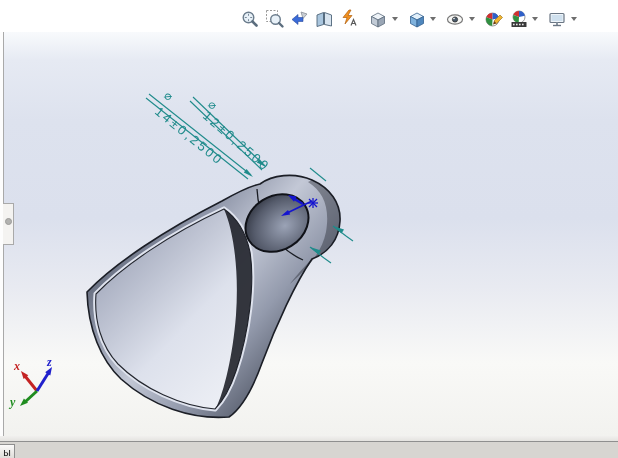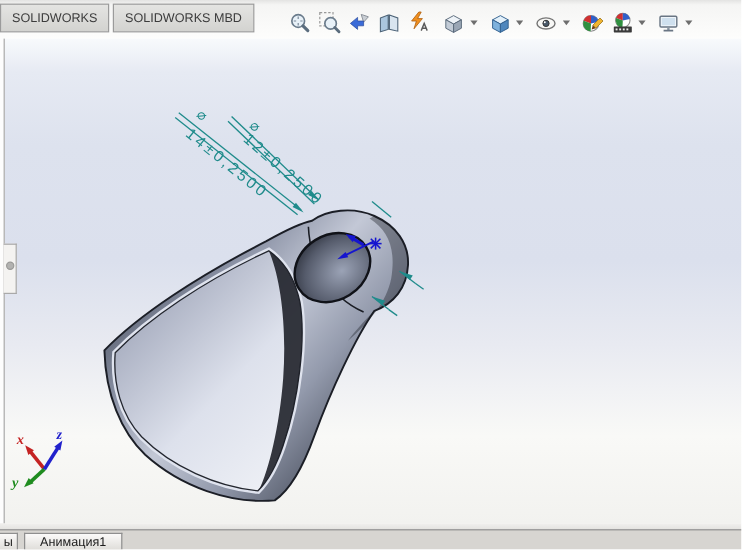--- a/index.html
+++ b/index.html
@@ -175,26 +175,20 @@
         <text class="axlbl" x="10" y="406" fill="#1f8c1f">y</text>
       </g>
       <g>
         <line x1="37" y1="391" x2="49" y2="372" stroke="#2121cc" stroke-width="3"></line>
         <polygon points="52,367 50.3,375.4 45.2,372.2" fill="#2121cc"></polygon>
         <text class="axlbl" x="47" y="366" fill="#2121cc">z</text>
       </g>
     </g>
   </svg>
 
-  <div class="top-band">
-    <div class="doc-tabs">
-      <div class="doc-tab">SOLIDWORKS</div>
-      <div class="doc-tab">SOLIDWORKS MBD</div>
-    </div>
-  </div>
 
   <div class="hud">
     <div class="tbtn">
       <svg width="20" height="20" viewBox="0 0 20 20">
         <circle cx="8.5" cy="8.5" r="5.3" fill="#e8f1f8" stroke="#6b7c8c" stroke-width="1.4"></circle>
         <g stroke="#7a8a99" stroke-width="1">
             <line x1="8.5" y1="4.8" x2="8.5" y2="6.8"></line>
             <line x1="8.5" y1="10.2" x2="8.5" y2="12.2"></line>
             <line x1="4.8" y1="8.5" x2="6.8" y2="8.5"></line>
             <line x1="10.2" y1="8.5" x2="12.2" y2="8.5"></line>
@@ -290,16 +284,15 @@
   </div>
 
   <div class="left-edge"></div>
   <div class="panel-handle">
       <span></span>
     </div>
 
   <div class="bottom-strip"></div>
   <div class="motion-bar">
     <div class="motion-tab partial">ы</div>
-    <div class="motion-tab active">Анимация1</div>
   </div>
 
 </div>
 
 </body></html>

